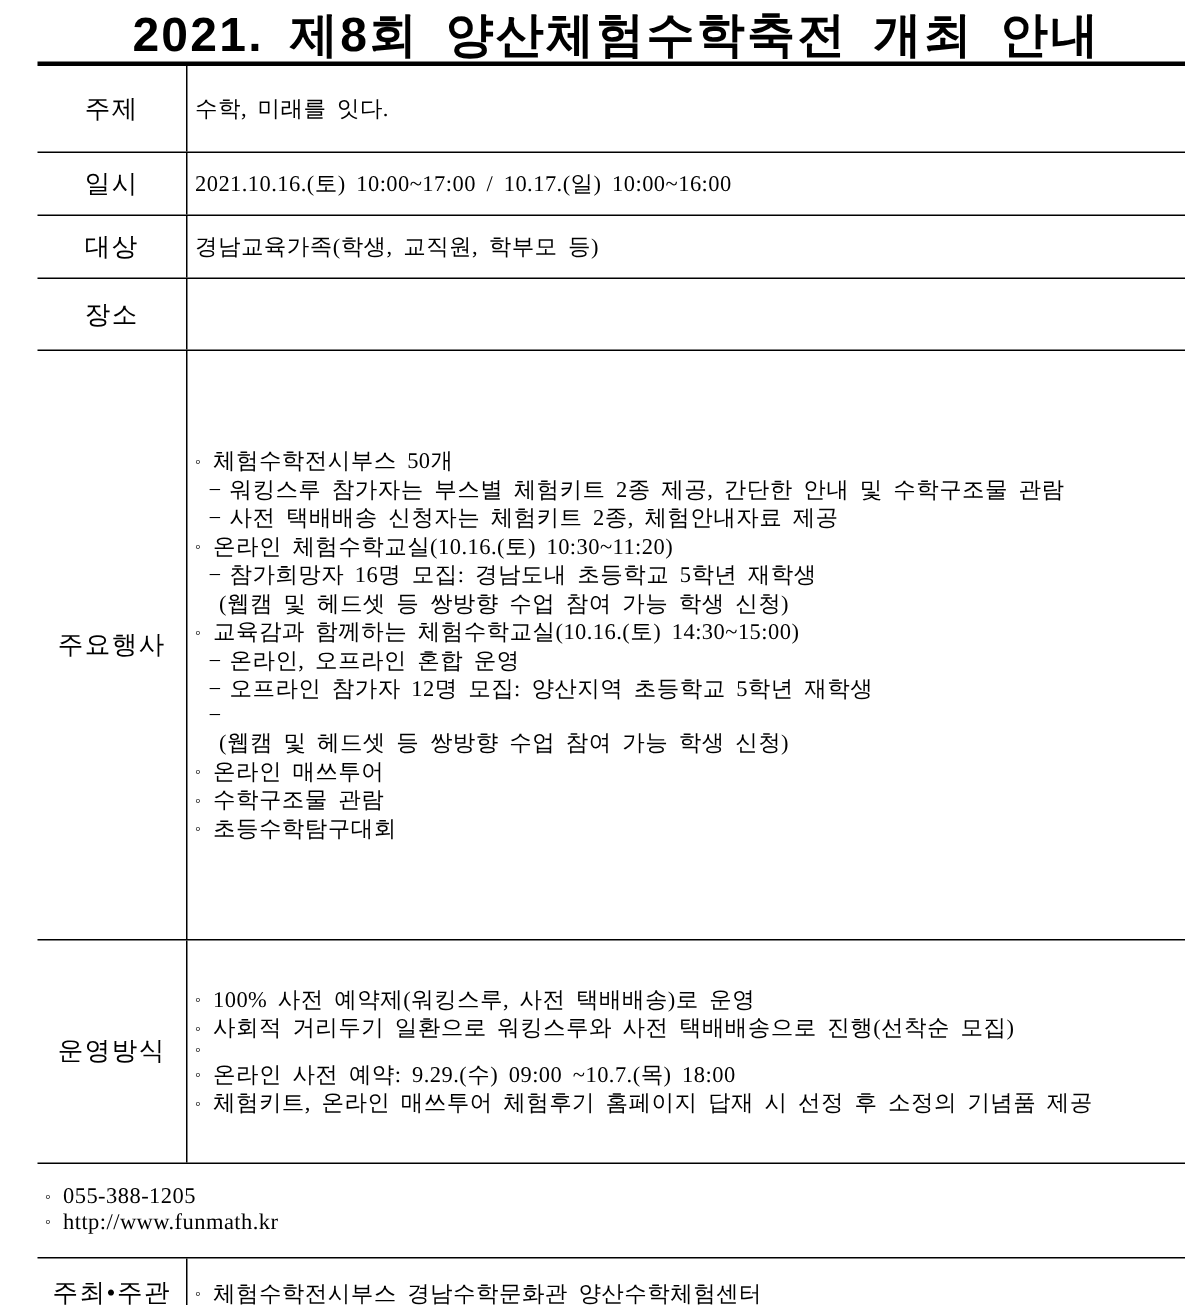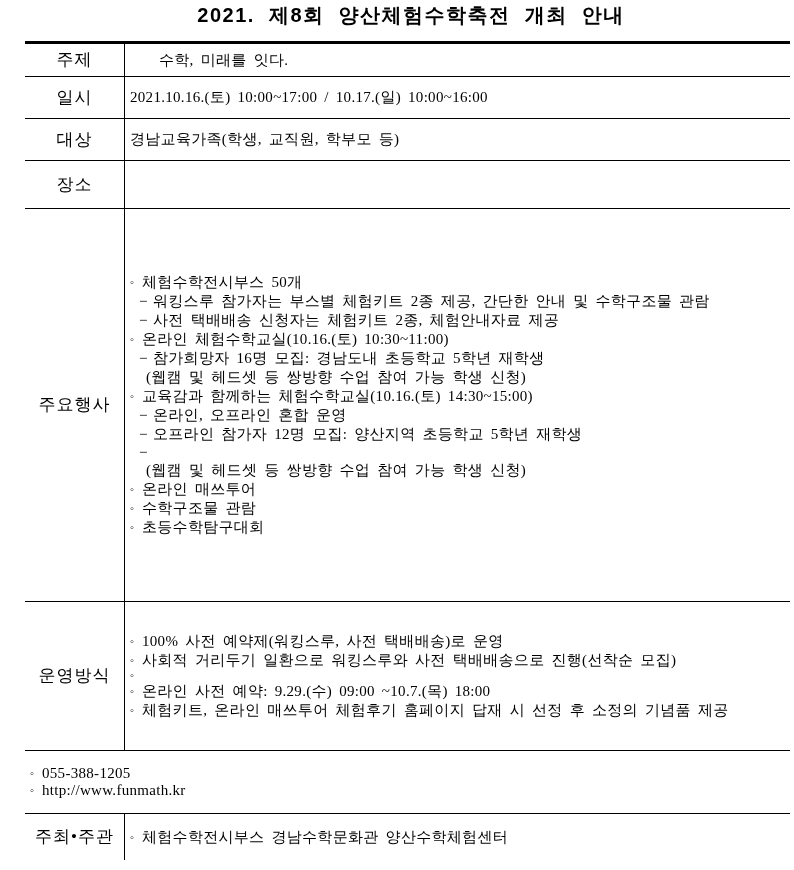--- a/index.html
+++ b/index.html
@@ -11,21 +11,21 @@
     color: #000000;
     font-family: "Liberation Serif", "DejaVu Serif", serif;
     overflow: hidden;
   }
   .title {
     margin: 0;
     padding-top: 2px;
     text-align: center;
     font-family: "Liberation Sans", "DejaVu Sans", sans-serif;
     font-weight: 800;
-    font-size: 20px;
+    font-size: 32px;
     letter-spacing: 1.5px;
     word-spacing: 7px;
     color: #000000;
     white-space: nowrap;
     padding-left: 28px;
   }
   .table {
     position: absolute;
     left: 25px;
     top: 41px;
@@ -76,21 +76,21 @@
     top: -1px;
   }
   .marker.dash { width: 14px; }
 </style>
 </head>
 <body>
 
 <div class="page">
   <h1 class="title">2021. 제8회 양산체험수학축전 개최 안내</h1>
   <div class="table" id="info-table">
-      <div class="row" style="height: 33px; gap: 29px;">
+      <div class="row" style="height: 58px;">
         <div class="label-cell">
           <div>주제</div>
         </div>
         <div class="content-cell">
           <div class="line indent-0">
             <span>수학, 미래를 잇다.</span>
           </div>
         </div>
       </div>
       <div class="row" style="height: 42px;">
@@ -130,21 +130,21 @@
           <div class="line indent-1">
             <span class="marker dash">−</span>
             <span>워킹스루 참가자는 부스별 체험키트 2종 제공, 간단한 안내 및 수학구조물 관람</span>
           </div>
           <div class="line indent-1">
             <span class="marker dash">−</span>
             <span>사전 택배배송 신청자는 체험키트 2종, 체험안내자료 제공</span>
           </div>
           <div class="line indent-0">
             <span class="marker bullet">◦</span>
-            <span>온라인 체험수학교실(10.16.(토) 10:30~11:00)</span>
+            <span>온라인 체험수학교실(10.16.(토) 10:30~11:20)</span>
           </div>
           <div class="line indent-1">
             <span class="marker dash">−</span>
             <span>참가희망자 16명 모집: 경남도내 초등학교 5학년 재학생</span>
           </div>
           <div class="line indent-2">
             <span>(웹캠 및 헤드셋 등 쌍방향 수업 참여 가능 학생 신청)</span>
           </div>
           <div class="line indent-0">
             <span class="marker bullet">◦</span>

